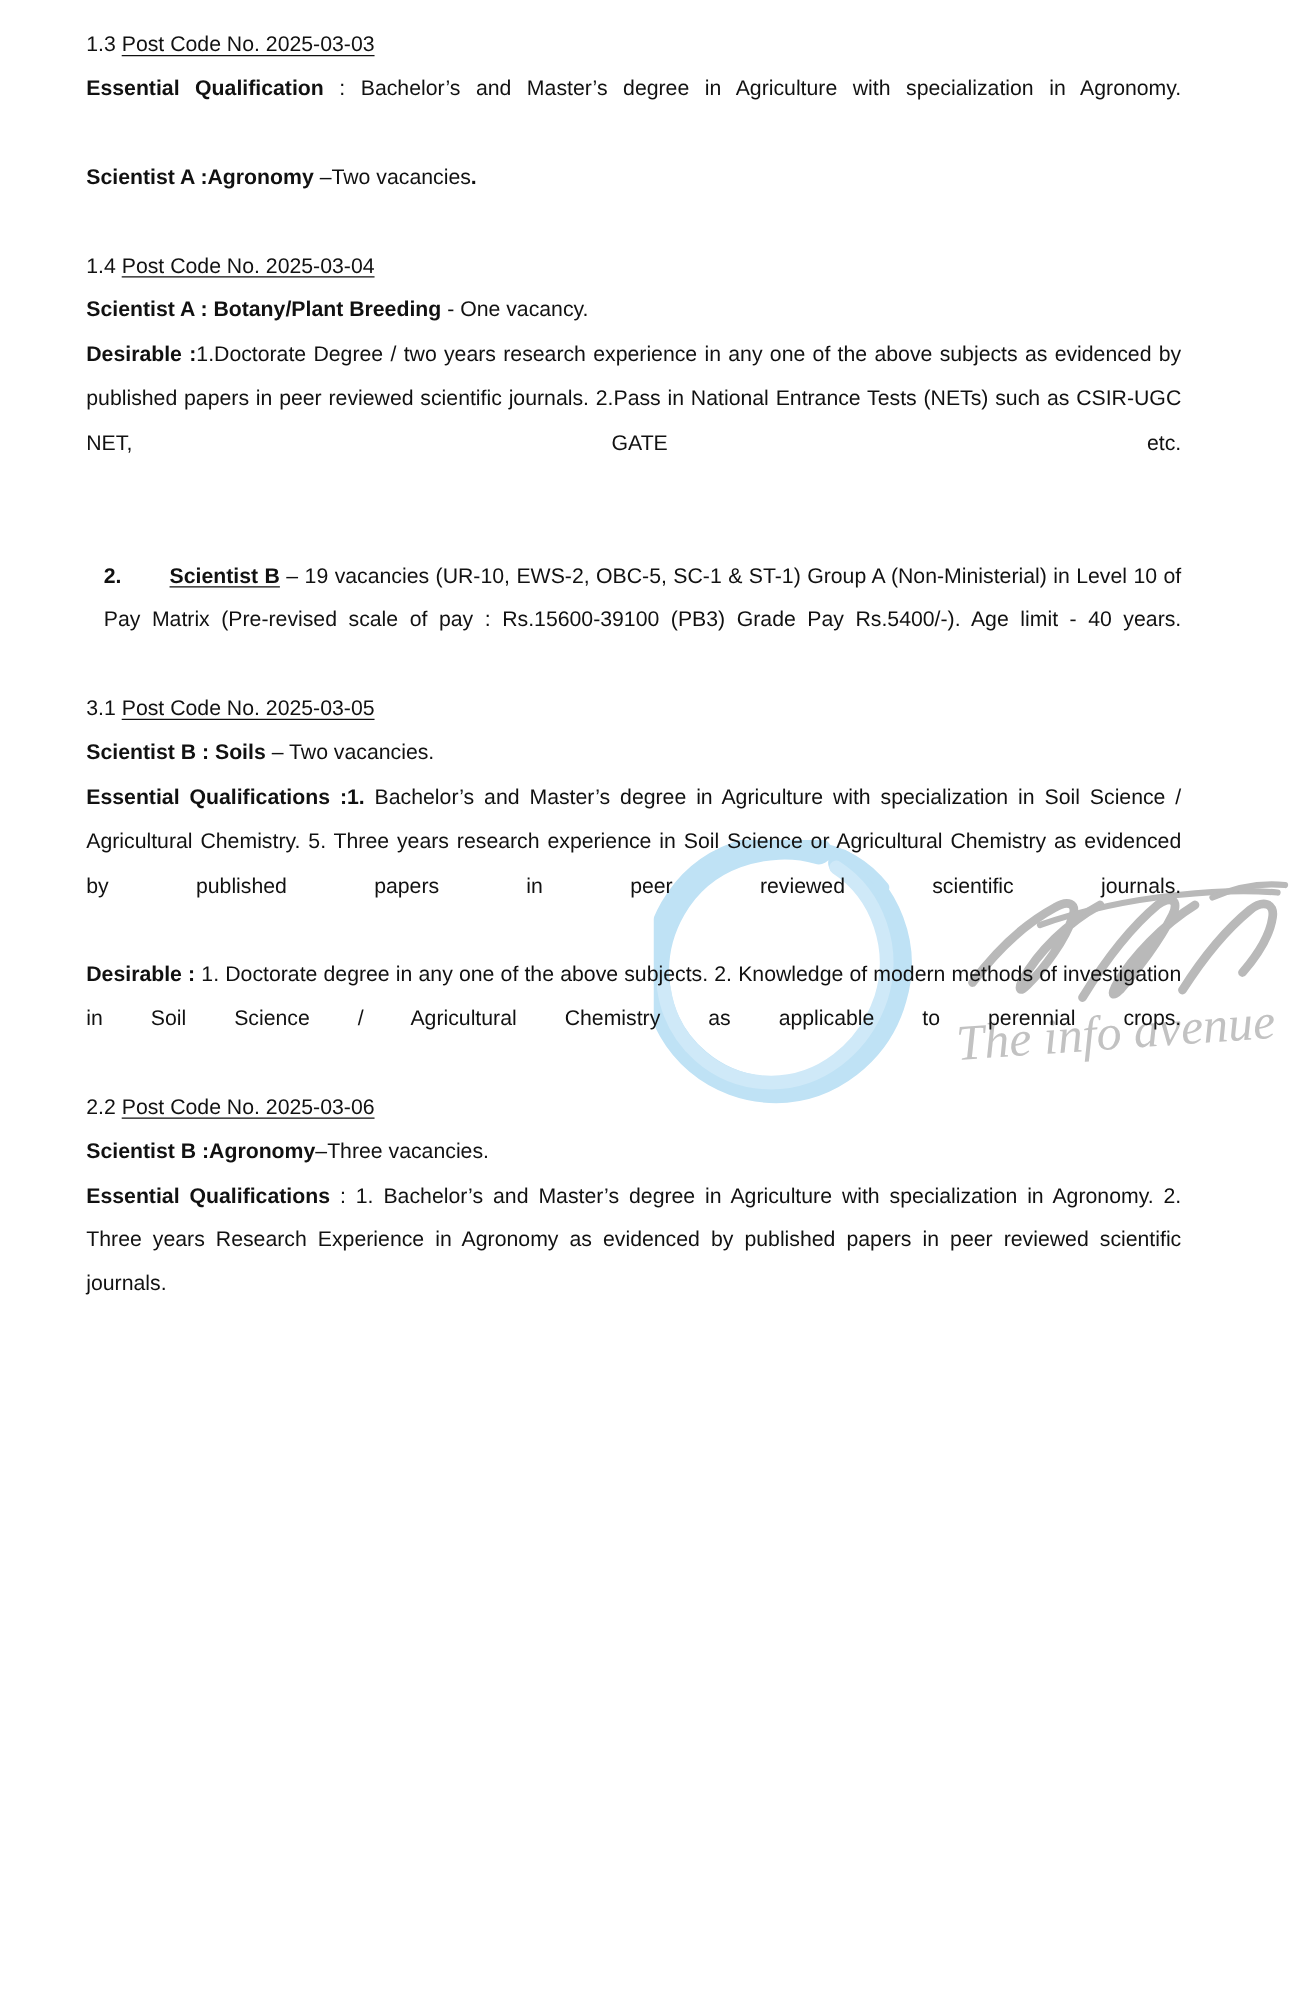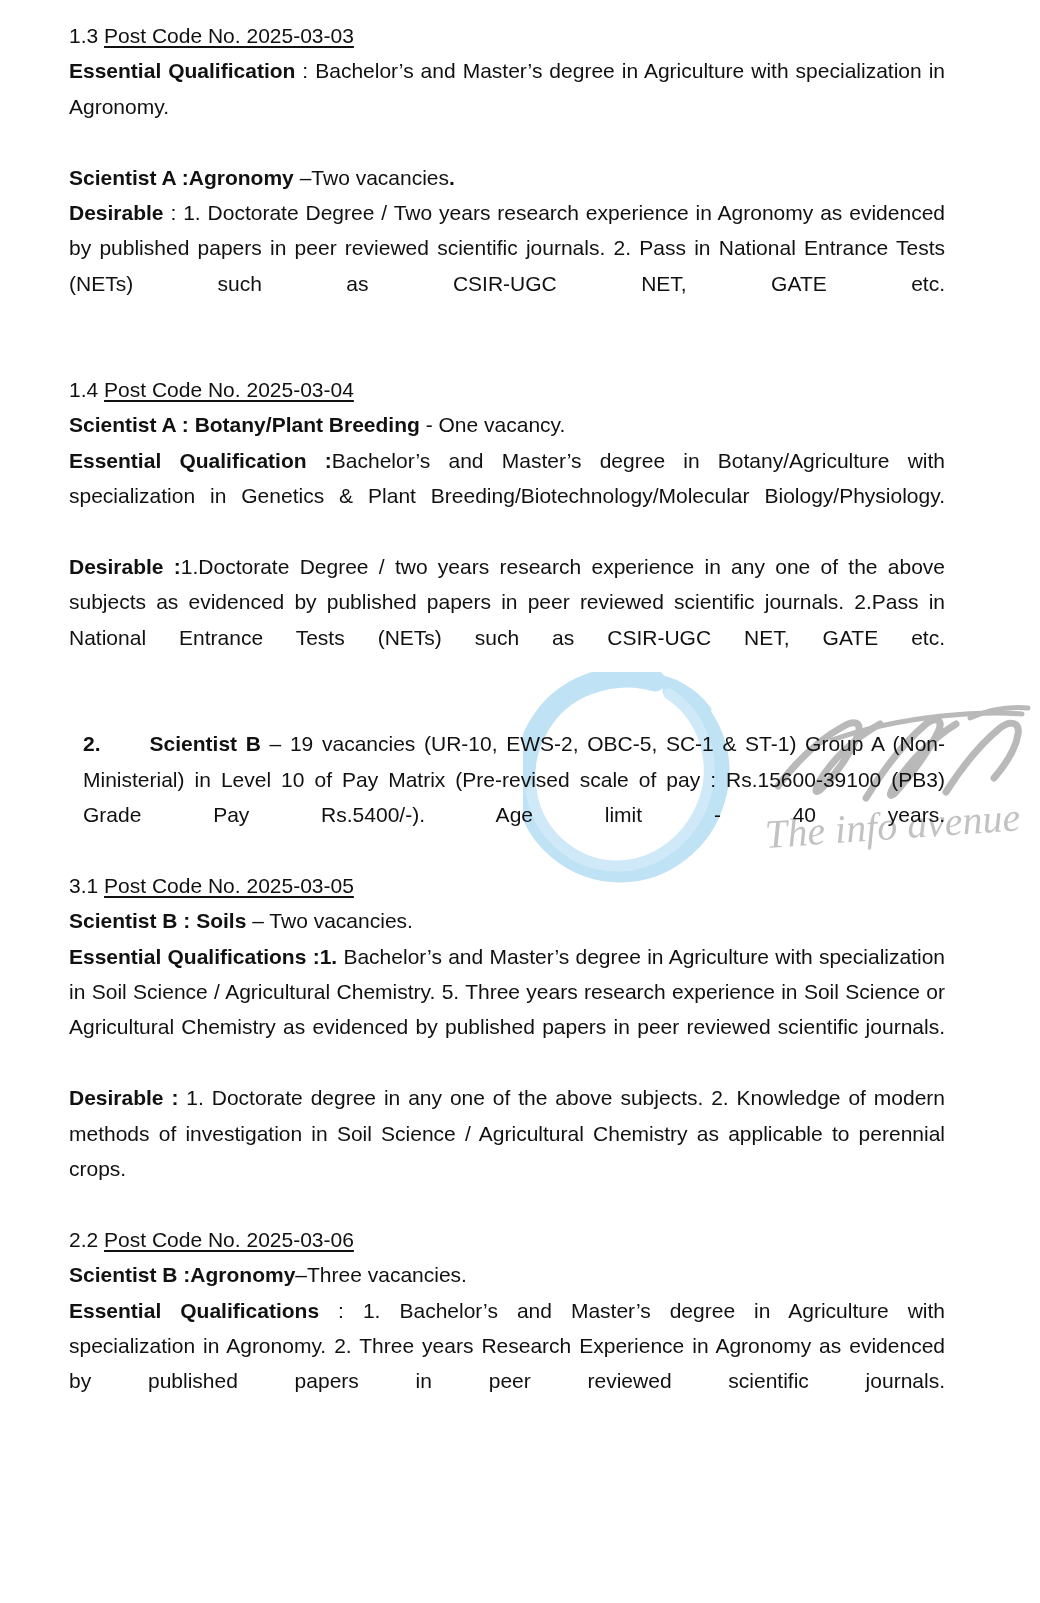--- a/index.html
+++ b/index.html
@@ -19,38 +19,38 @@
   .page {
     position: absolute;
     inset: 0;
     padding: 18px 95px 0 69px;
     box-sizing: border-box;
   }
 
   .doc-body {
     position: relative;
     z-index: 2;
-    font-size: 21px;
+    font-size: 17px;
     line-height: 35.4px;
     text-align: justify;
     text-justify: inter-word;
     color: #111111;
   }
 
   .para {
     margin: 0;
     text-align: justify;
   }
   .para:last-child { text-align: justify; }
 
   .spacer { height: 35.4px; }
 
   .bold { font-weight: bold; }
   .ul { text-decoration: underline; text-underline-offset: 3px; }
-  .bold-ul { font-weight: bold; text-underline-offset: 3px; margin-left: 23px; }
+  .bold-ul { font-weight: bold; text-decoration: underline; text-underline-offset: 3px; margin-left: 23px; }
 
   
   .indent-block {
     padding-left: 14px;
   }
 
   
   .para::after {
     content: "";
     display: inline-block;
@@ -119,29 +119,27 @@
   </div>
 
   <div class="doc-body">
 
     <p class="para noafter"><span>1.3</span> <span class="ul">Post Code No. 2025-03-03</span></p>
 
     <p class="para"><span class="bold">Essential    Qualification</span><span> :  Bachelor’s  and  Master’s  degree  in Agriculture with specialization in Agronomy.</span></p>
 
     <p class="para noafter"><span class="bold">Scientist A :Agronomy</span><span> –Two  vacancies</span><span class="bold">.</span></p>
 
-    <p class="para"><span class="bold">Desirable</span><span> : 1.  Doctorate Degree / Two years  research  experience in Agronomy as evidenced by published papers in peer reviewed scientific journals. 2. Pass in National Entrance Tests (NETs) such as CSIR-UGC NET, GATE etc.</span></p>
 
     <div class="spacer"></div>
 
     <p class="para noafter"><span>1.4</span> <span class="ul">Post Code No. 2025-03-04</span></p>
 
     <p class="para noafter"><span class="bold">Scientist A : Botany/Plant Breeding</span><span> - One vacancy.</span></p>
 
-    <p class="para"><span class="bold">Essential    Qualification  :</span><span>Bachelor’s  and    Master’s  degree  in Botany/Agriculture  with  specialization  in  Genetics  &amp;  Plant Breeding/Biotechnology/Molecular Biology/Physiology.</span></p>
 
     <p class="para"><span class="bold">Desirable :</span><span>1.Doctorate Degree / two years  research  experience in any  one  of  the  above  subjects  as  evidenced  by  published  papers  in peer  reviewed  scientific  journals.  2.Pass  in  National  Entrance  Tests (NETs) such as CSIR-UGC NET, GATE etc.</span></p>
 
     <div class="spacer"></div>
 
     <div class="indent-block">
       <p class="para"><span class="bold">2.</span>&nbsp;&nbsp; <span class="bold-ul">Scientist B</span><span> – 19 vacancies (UR-10, EWS-2, OBC-5, SC-1 &amp; ST-1) Group A (Non-Ministerial)  in Level 10 of Pay Matrix (Pre-revised scale of pay : Rs.15600-39100 (PB3) Grade Pay Rs.5400/-).  Age limit - 40 years.</span></p>
     </div>
 
     <p class="para noafter"><span>3.1</span> <span class="ul">Post Code No. 2025-03-05</span></p>

